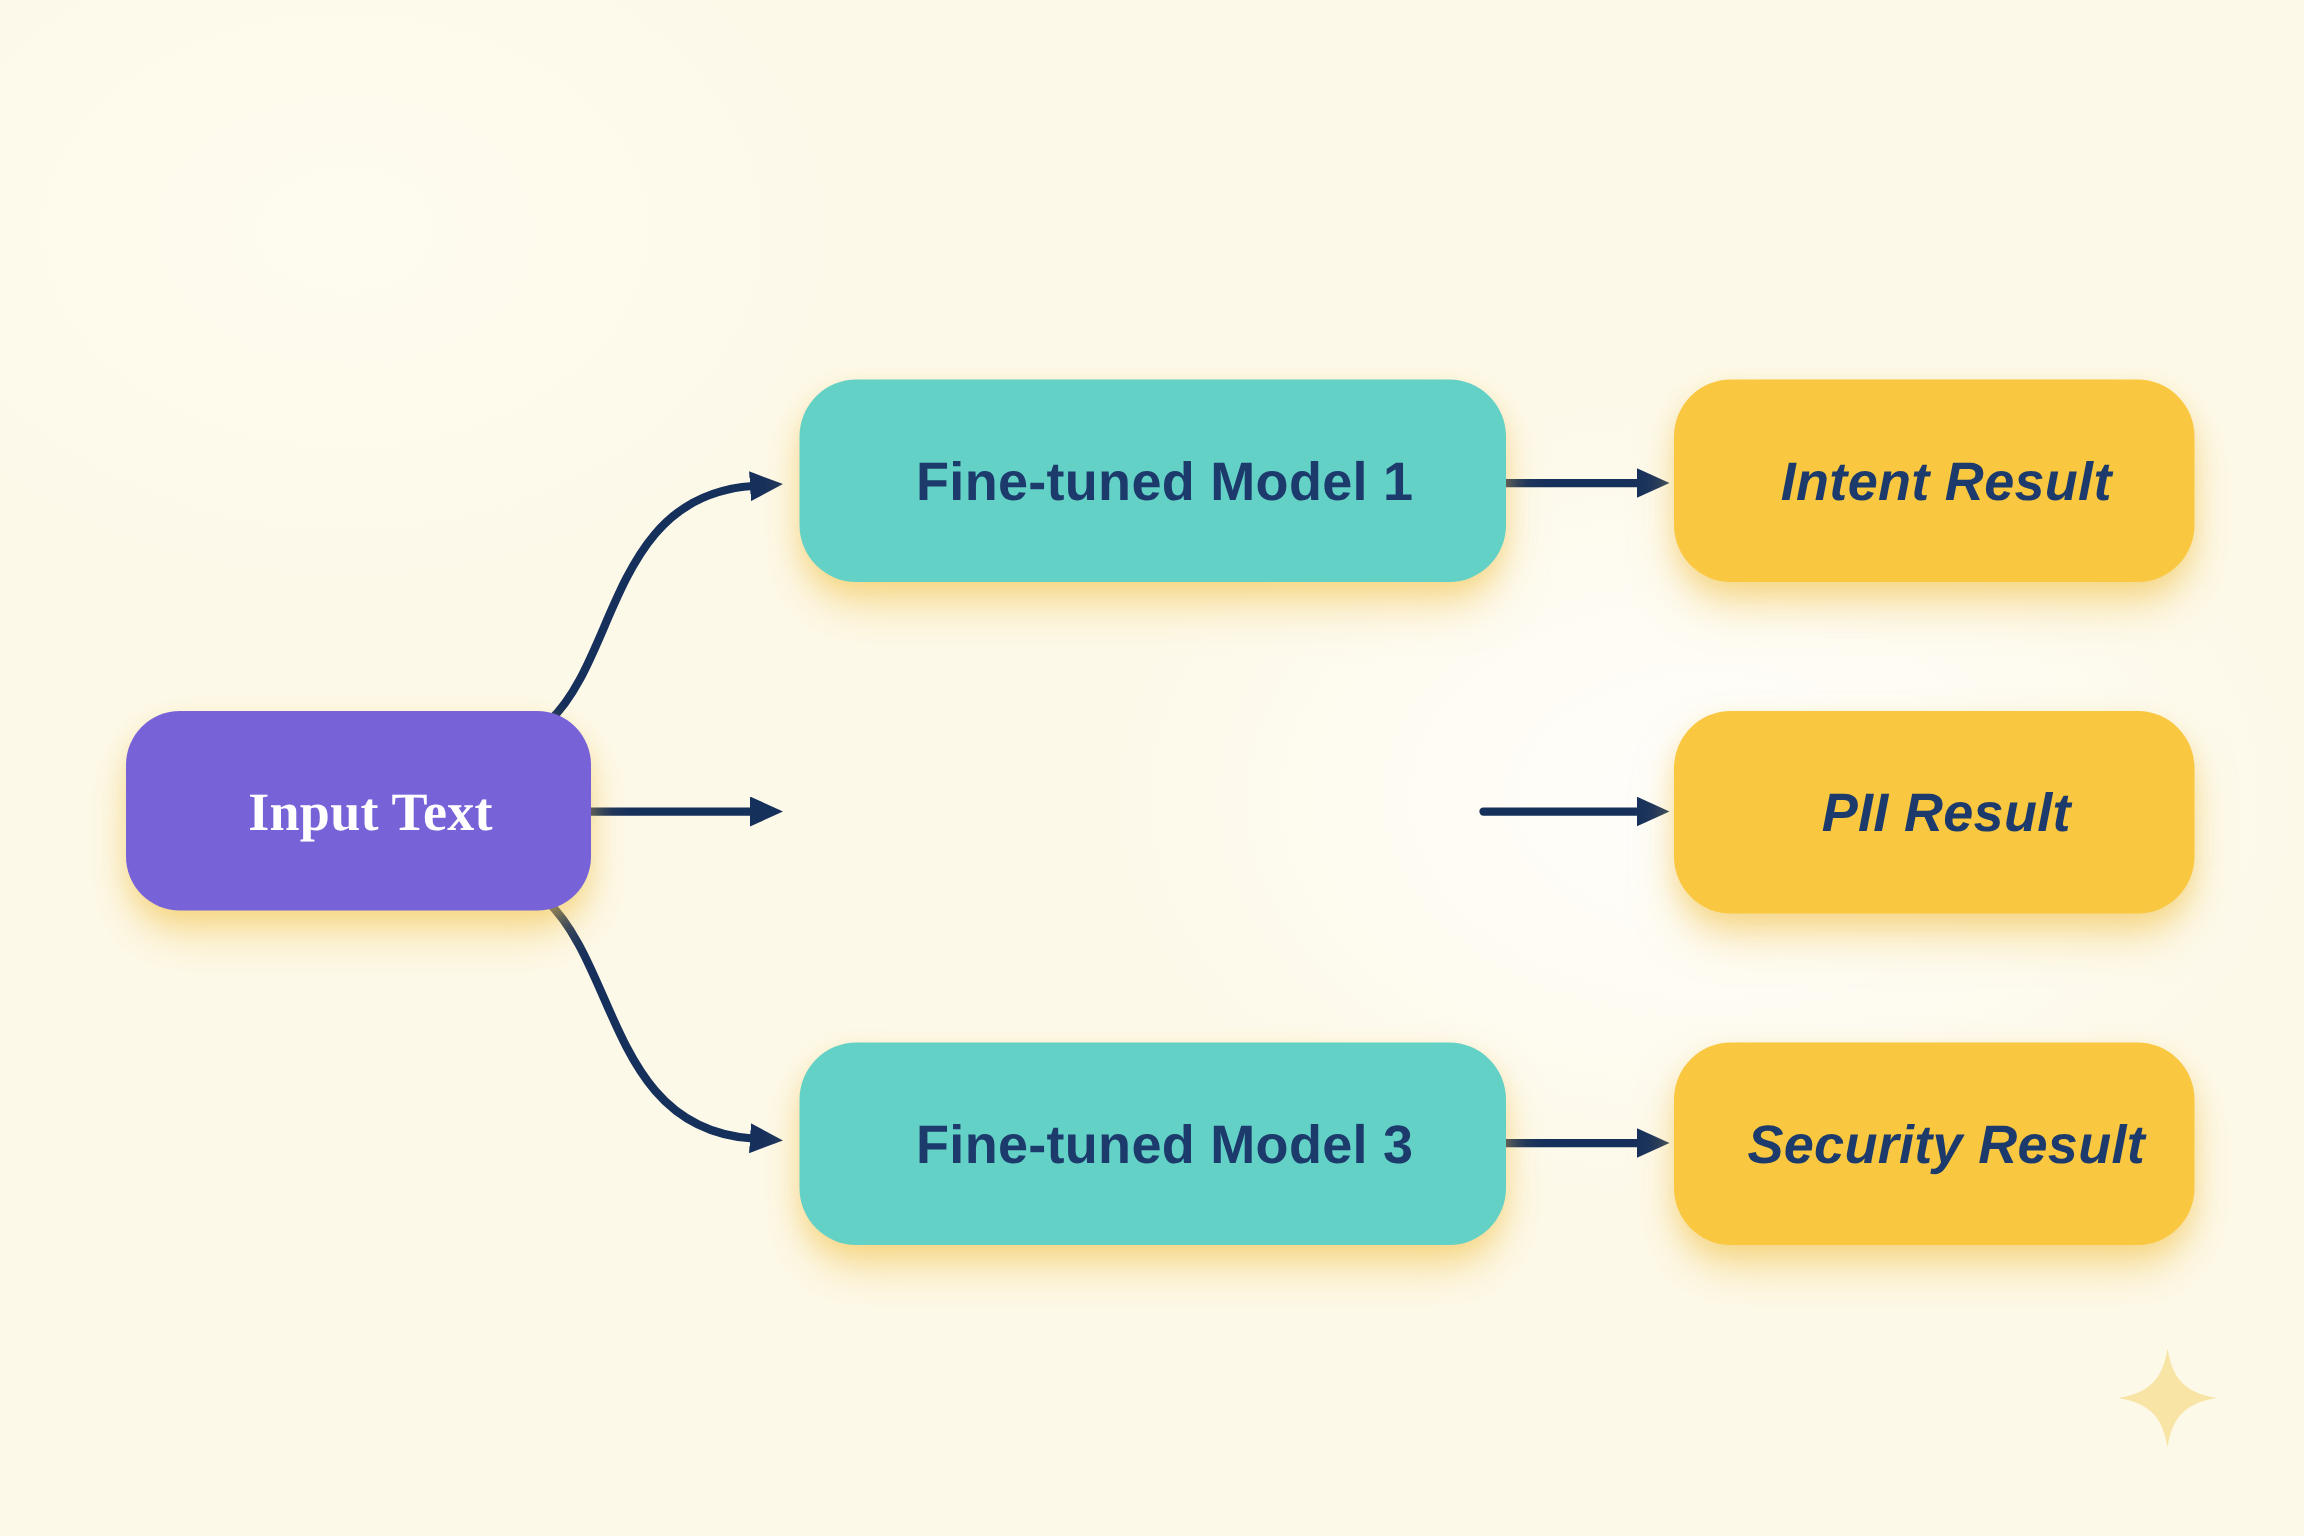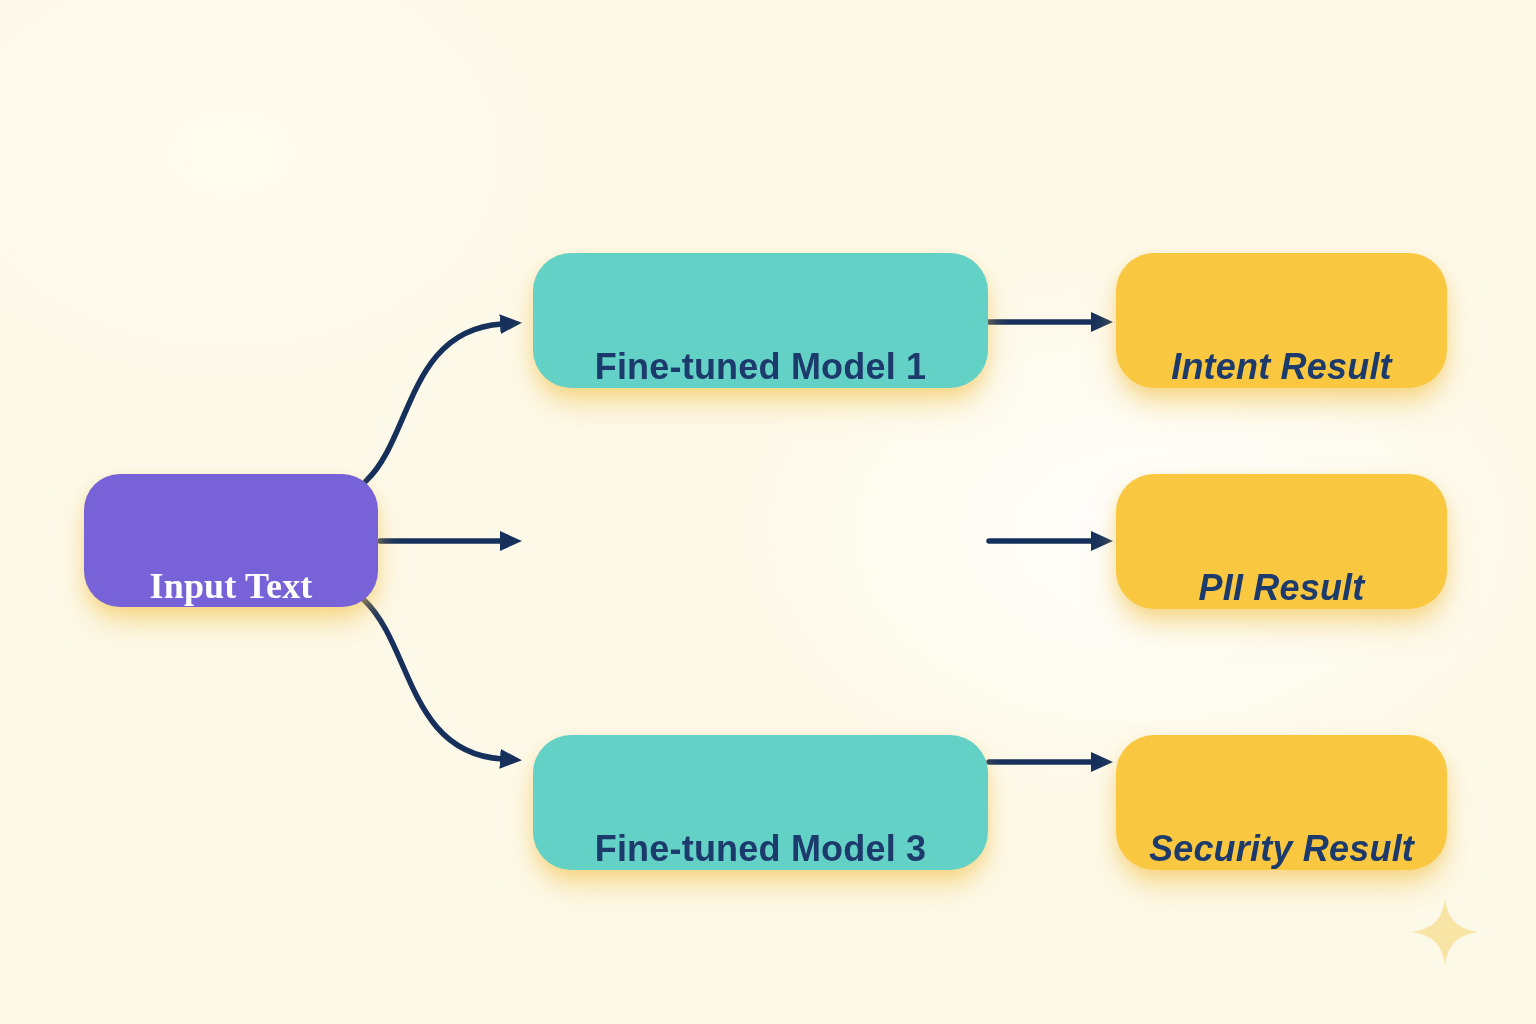--- a/index.html
+++ b/index.html
@@ -21,28 +21,29 @@
   .connectors {
     position: absolute;
     left: 0; top: 0;
     width: 1536px;
     height: 1024px;
     pointer-events: none;
   }
   .node {
     position: absolute;
     display: flex;
-    align-items: flex-end;
+    align-items: center;
     justify-content: center;
     font-weight: bold;
     font-size: 36px;
     letter-spacing: 0.2px;
     text-align: center;
     box-shadow: 0 18px 30px -4px rgba(243, 196, 80, 0.55),
                 0 6px 14px rgba(243, 196, 80, 0.30);
+    padding-left: 16px;
   }
   .node-input {
     left: 84px; top: 474px;
     width: 294px; height: 133px;
     background: #7862D8;
     color: #FFFFFF;
     border-radius: 36px;
     font-family: Liberation Serif, serif;
   }
   .node-model {
@@ -55,21 +56,21 @@
   .node-result {
     left: 1116px;
     width: 331px; height: 135px;
     background: #F9C840;
     color: #1C3A6B;
     border-radius: 38px;
     font-style: italic;
   }
   .row-1 { top: 253px; }
   .row-2 { top: 474px; }
-  .row-3 { top: 695px; margin-top: 40px; }
+  .row-3 { top: 695px; }
   .sparkle {
     position: absolute;
     left: 1412px; top: 899px;
     width: 66px; height: 66px;
   }
 </style>
 </head>
 <body>
 
 <div class="canvas">

